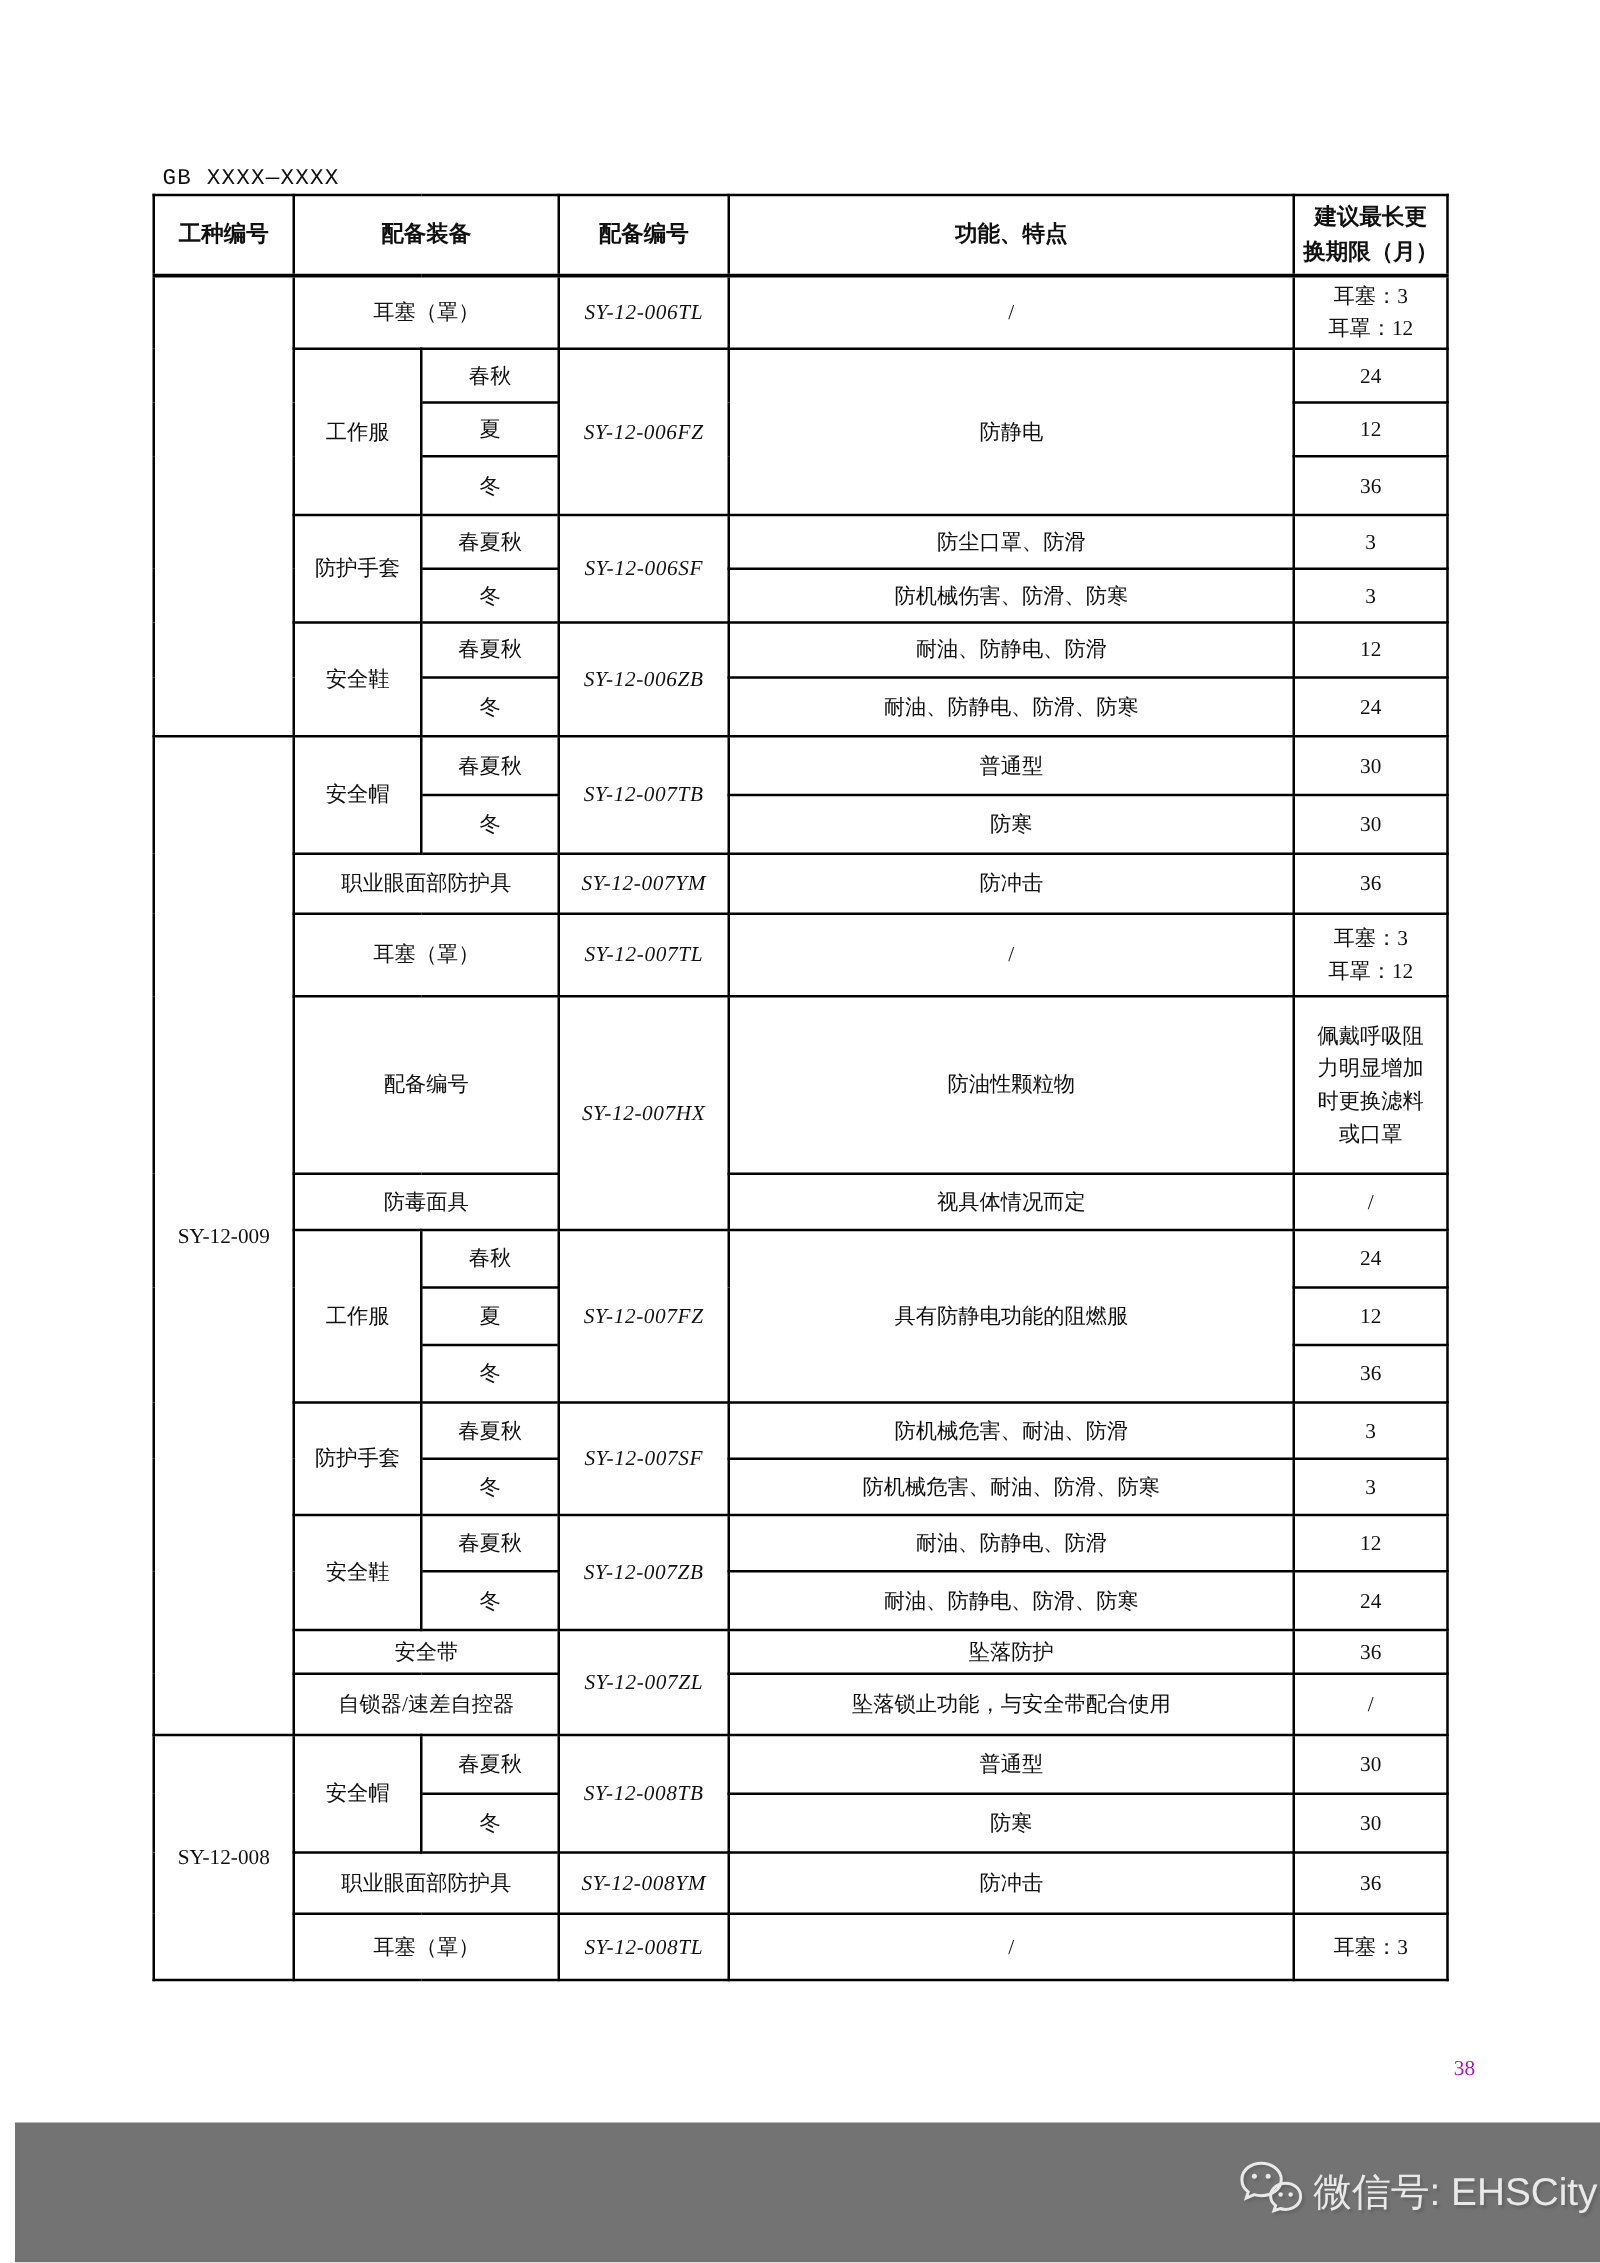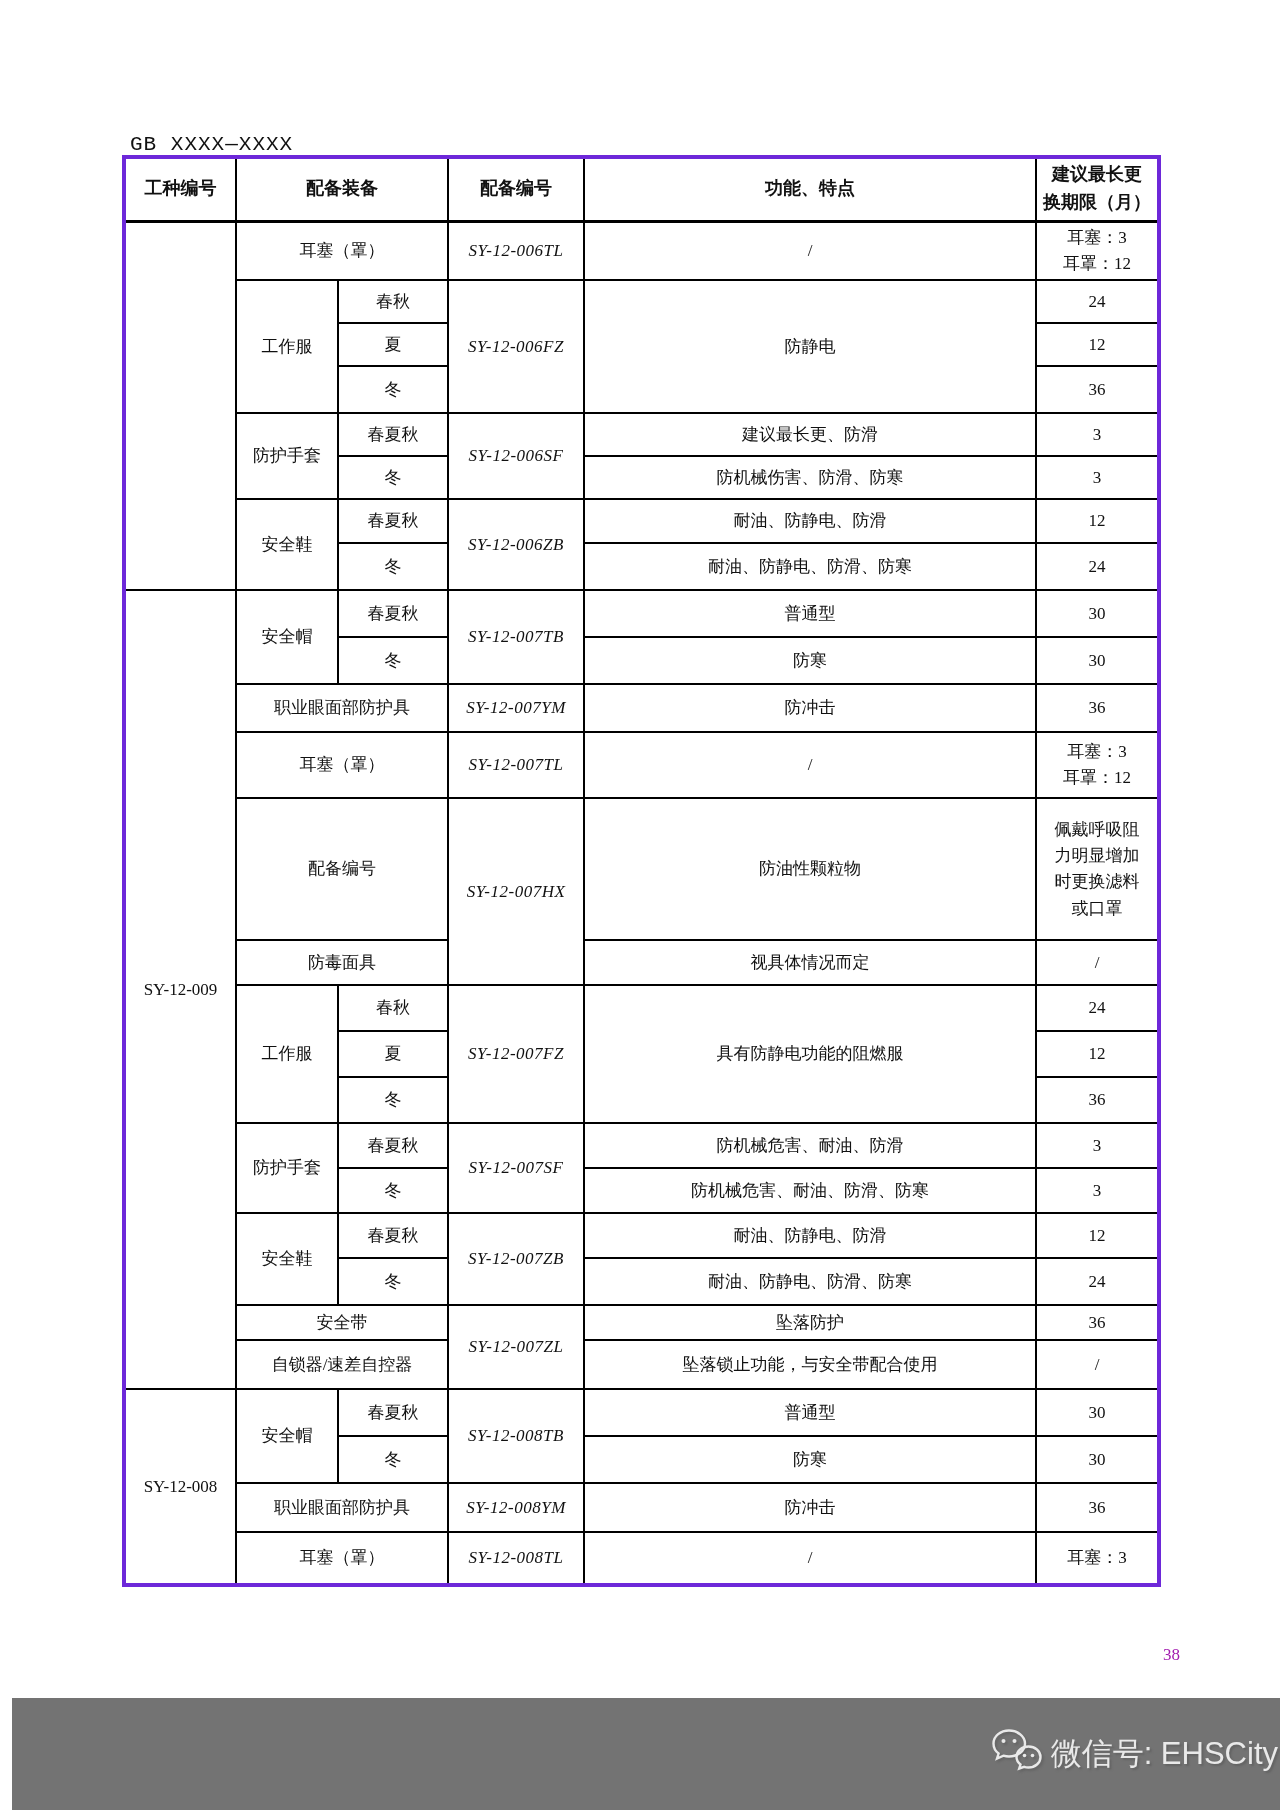--- a/index.html
+++ b/index.html
@@ -4,38 +4,38 @@
 <style>
   html,body{margin:0;padding:0;}
   body{
     width:1280px;height:1810px;position:relative;background:#ffffff;
     font-family:"Liberation Serif","DejaVu Serif",serif;color:#111;
     overflow:hidden;
   }
   .doc-label{
     position:absolute;left:130px;top:133px;
     font-family:"Liberation Mono","DejaVu Sans Mono",monospace;
-    font-size:21px;letter-spacing:1px;color:#111;
+    font-size:18px;letter-spacing:1px;color:#111;
   }
   table.ppe{
     position:absolute;left:122px;top:155px;
     border-collapse:collapse;table-layout:fixed;width:1035px;
   }
   table.ppe td,table.ppe th{
     border:2px solid #000;
     font-size:17px;font-weight:normal;
     text-align:center;vertical-align:middle;
     padding:2px 4px;line-height:1.55;
     overflow:hidden;
   }
   table.ppe thead th{
     font-weight:bold;font-size:18px;
     border-bottom:3px solid #000;
   }
-  table.ppe{border:4px solid #6d28d9;}
+  table.ppe{border:1px solid #6d28d9;}
   td.func{text-align:left;padding-left:12px;}
   .pre{white-space:pre-line;}
   td.code{letter-spacing:0.5px;font-style:italic;}
   .page-number{
     position:absolute;right:100px;top:1645px;
     font-size:17px;color:#a21caf;
   }
   .footer-band{
     position:absolute;left:12px;bottom:0;width:1280px;height:112px;
     background:#737373;
@@ -95,21 +95,21 @@
       <td>12</td>
     </tr>
     <tr style="height:47px">
       <td>冬</td>
       <td>36</td>
     </tr>
     <tr style="height:43px">
       <td rowspan="2">防护手套</td>
       <td>春夏秋</td>
       <td class="code" rowspan="2">SY-12-006SF</td>
-      <td class="func">建议最长更、防滑</td>
+      <td class="func">防尘口罩、防滑</td>
       <td>3</td>
     </tr>
     <tr style="height:43px">
       <td>冬</td>
       <td class="func">防机械伤害、防滑、防寒</td>
       <td>3</td>
     </tr>
     <tr style="height:44px">
       <td rowspan="2">安全鞋</td>
       <td>春夏秋</td>

